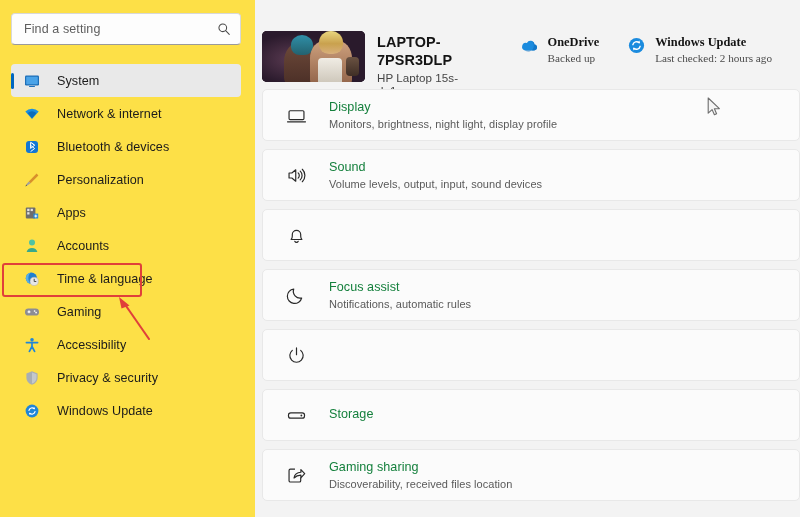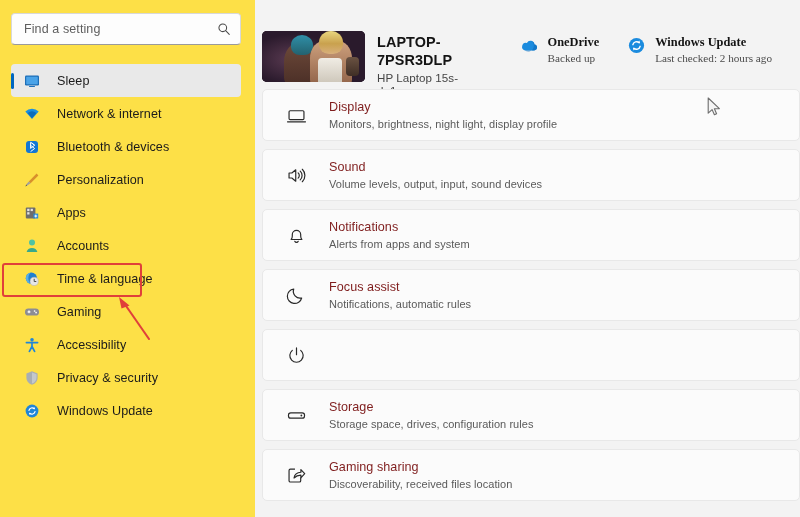--- a/index.html
+++ b/index.html
@@ -238,21 +238,21 @@
     flex: 0 0 22px;
     width: 22px; height: 22px;
     margin-right: 22px;
     display: flex; align-items: center; justify-content: center;
     color: #2a2a2a;
   }
   .card-ico svg { display: block; }
   .card-txt { min-width: 0; }
   .card-title {
     font-size: 12.6px;
-    color: #7f1d1d;
+    color: #15803d;
     line-height: 1.25;
     letter-spacing: .05px;
   }
   .card-sub {
     font-size: 11px;
     color: #5a5a5a;
     margin-top: 2px;
     letter-spacing: .05px;
   }
 
@@ -293,21 +293,21 @@
     <nav class="nav-list">
 
       <div class="nav-item selected">
         <span class="nav-ico">
           <svg viewBox="0 0 16 16" width="16" height="16">
             <rect x="1" y="2.6" width="14" height="10" rx="1.3" fill="#1e6fb8"></rect>
             <rect x="2.2" y="3.7" width="11.6" height="7.6" rx=".7" fill="#4aa3e8"></rect>
             <rect x="5" y="13" width="6" height="1" rx=".5" fill="#1e6fb8"></rect>
           </svg>
         </span>
-        <span class="nav-label">Sleep</span>
+        <span class="nav-label">System</span>
       </div>
 
       <div class="nav-item">
         <span class="nav-ico">
           <svg viewBox="0 0 16 16" width="16" height="16">
             <path d="M1.3 5.4 A10 10 0 0 1 14.7 5.4 L8 13 Z" fill="#1a8fe0"></path>
             <path d="M3.6 7.1 A7 7 0 0 1 12.4 7.1 L8 12.3 Z" fill="#0c6cbb"></path>
           </svg>
         </span>
         <span class="nav-label">Network &amp; internet</span>
@@ -510,24 +510,20 @@
         </span>
       </div>
 
       <div class="card">
         <span class="card-ico">
           <svg viewBox="0 0 22 22" width="21" height="21" fill="none" stroke="currentColor" stroke-width="1.25">
             <path d="M5.4 15.2 c1 -1 1.2 -2.1 1.2 -3.6 V10 a4.4 4.4 0 0 1 8.8 0 v1.6 c0 1.5 .2 2.6 1.2 3.6 Z" stroke-linejoin="round"></path>
             <path d="M9.2 17.1 a1.95 1.95 0 0 0 3.6 0" stroke-linecap="round"></path>
           </svg>
         </span>
-        <span class="card-txt">
-          <span class="card-title" style="display:block">Notifications</span>
-          <span class="card-sub" style="display:block">Alerts from apps and system</span>
-        </span>
       </div>
 
       <div class="card">
         <span class="card-ico">
           <svg viewBox="0 0 22 22" width="21" height="21" fill="none" stroke="currentColor" stroke-width="1.25">
             <path d="M16.4 13.6 A7.2 7.2 0 0 1 8.1 4.2 A7.6 7.6 0 1 0 16.4 13.6 Z" stroke-linejoin="round"></path>
           </svg>
         </span>
         <span class="card-txt">
           <span class="card-title" style="display:block">Focus assist</span>
@@ -546,21 +542,20 @@
 
       <div class="card">
         <span class="card-ico">
           <svg viewBox="0 0 22 22" width="21" height="21" fill="none" stroke="currentColor" stroke-width="1.25">
             <rect x="2.6" y="8.2" width="16.8" height="5.6" rx="2.4"></rect>
             <circle cx="16.1" cy="11" r=".95" fill="currentColor" stroke="none"></circle>
           </svg>
         </span>
         <span class="card-txt">
           <span class="card-title" style="display:block">Storage</span>
-          <span class="card-sub" style="display:block">Storage space, drives, configuration rules</span>
         </span>
       </div>
 
       <div class="card">
         <span class="card-ico">
           <svg viewBox="0 0 22 22" width="21" height="21" fill="none" stroke="currentColor" stroke-width="1.25" stroke-linejoin="round">
             <path d="M9.4 4.4 H4.6 a1.4 1.4 0 0 0 -1.4 1.4 v10.6 a1.4 1.4 0 0 0 1.4 1.4 h9.4
                      a1.4 1.4 0 0 0 1.4 -1.4 v-3.2"></path>
             <path d="M8.4 13.6 c.6 -4 3.6 -5.9 7.2 -6 V4.8 l4 4.3 l-4 4.3 V10.6
                      c-3 .1 -5.2 1 -7.2 3 Z" stroke-linecap="round"></path>

